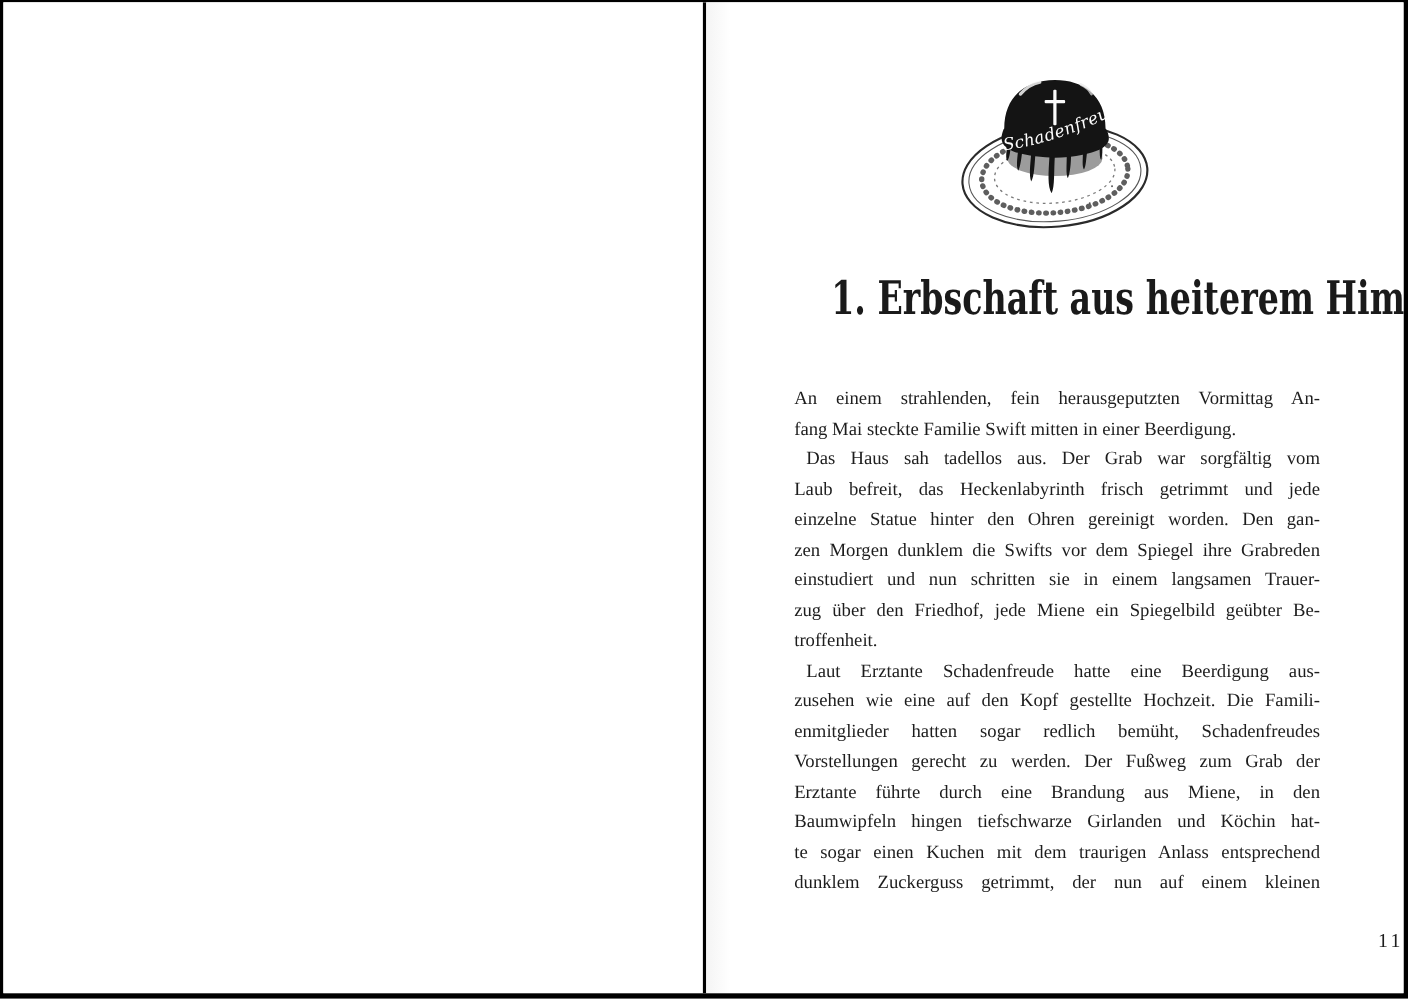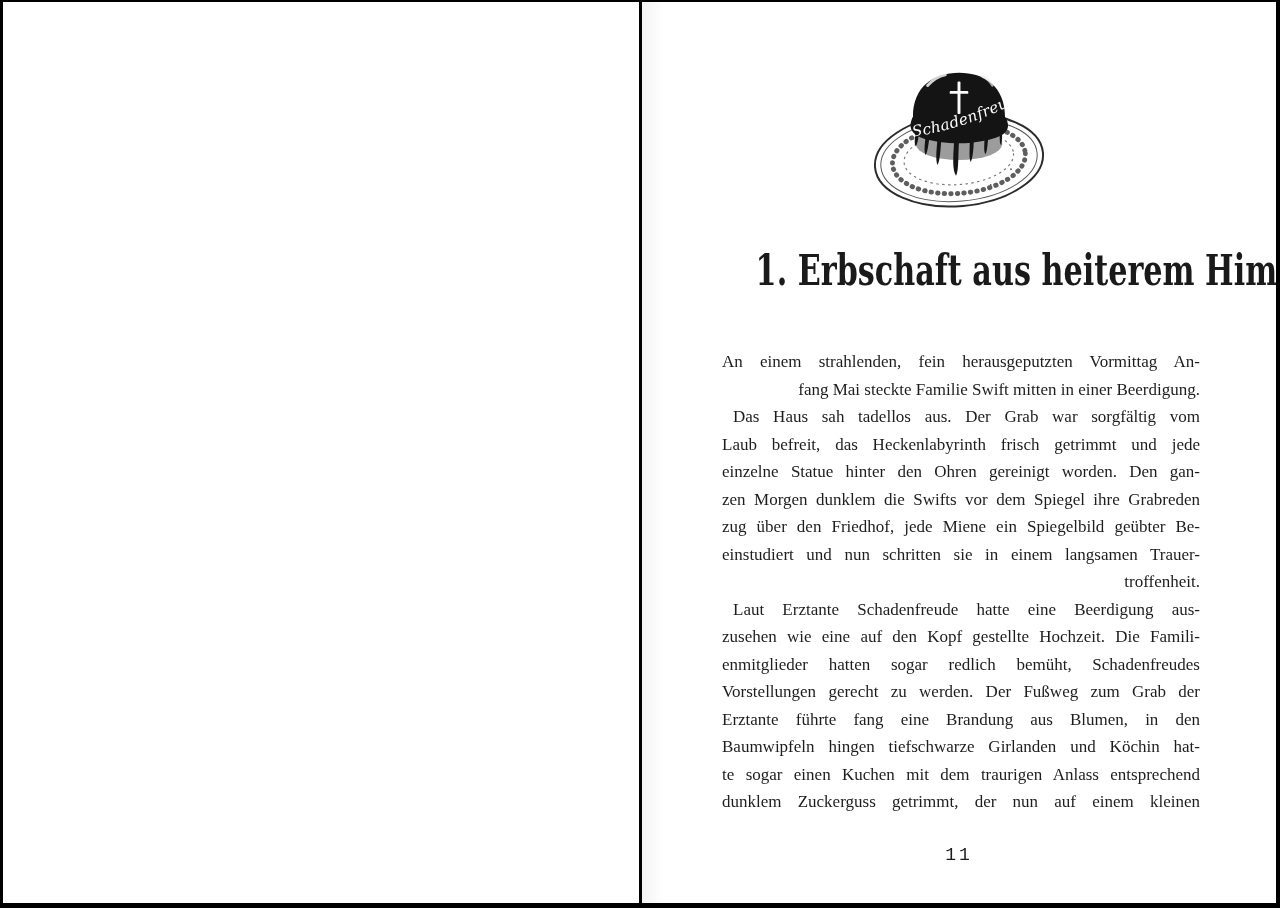--- a/index.html
+++ b/index.html
@@ -62,37 +62,36 @@
     top: 346px;
     left: 80px;
     width: 478px;
     font-size: 17px;
     line-height: 27.5px;
     color: #1d1d1d;
   }
   .text-line {
     height: 27.5px;
     overflow: hidden;
-    text-align: right;
+    text-align: left;
     white-space: normal;
   }
   .text-line.jfy {
     text-align: justify;
     text-align-last: justify;
   }
   .text-line.indent { text-indent: 11px; }
   .page-number {
     position: absolute;
     top: 843px;
     left: 0; width: 100%;
-    text-align: center;
+    text-align: right;
     font-size: 18px;
     letter-spacing: 3px;
     color: #1d1d1d;
-    font-family: Liberation Mono, monospace;
   }
 </style>
 </head>
 <body>
 
 <div class="spread">
 
   <div class="page-left"></div>
 
   <div class="gutter-divider"></div>
@@ -153,28 +152,28 @@
       <span class="squeeze">1. Erbschaft aus heiterem Himmel</span>
     </div>
 
     <div class="body-text" id="body-text">
         <div class="text-line jfy">An einem strahlenden, fein herausgeputzten Vormittag An-</div>
         <div class="text-line">fang Mai steckte Familie Swift mitten in einer Beerdigung.</div>
         <div class="text-line jfy indent">Das Haus sah tadellos aus. Der Grab war sorgfältig vom</div>
         <div class="text-line jfy">Laub befreit, das Heckenlabyrinth frisch getrimmt und jede</div>
         <div class="text-line jfy">einzelne Statue hinter den Ohren gereinigt worden. Den gan-</div>
         <div class="text-line jfy">zen Morgen dunklem die Swifts vor dem Spiegel ihre Grabreden</div>
+        <div class="text-line jfy">einstudiert und nun schritten sie in einem langsamen Trauer-</div>
         <div class="text-line jfy">zug über den Friedhof, jede Miene ein Spiegelbild geübter Be-</div>
-        <div class="text-line jfy">einstudiert und nun schritten sie in einem langsamen Trauer-</div>
         <div class="text-line">troffenheit.</div>
         <div class="text-line jfy indent">Laut Erztante Schadenfreude hatte eine Beerdigung aus-</div>
         <div class="text-line jfy">zusehen wie eine auf den Kopf gestellte Hochzeit. Die Famili-</div>
         <div class="text-line jfy">enmitglieder hatten sogar redlich bemüht, Schadenfreudes</div>
         <div class="text-line jfy">Vorstellungen gerecht zu werden. Der Fußweg zum Grab der</div>
-        <div class="text-line jfy">Erztante führte fang eine Brandung aus Blumen, in den</div>
+        <div class="text-line jfy">Erztante führte durch eine Brandung aus Miene, in den</div>
         <div class="text-line jfy">Baumwipfeln hingen tiefschwarze Girlanden und Köchin hat-</div>
         <div class="text-line jfy">te sogar einen Kuchen mit dem traurigen Anlass entsprechend</div>
         <div class="text-line jfy">dunklem Zuckerguss getrimmt, der nun auf einem kleinen</div>
       </div>
 
     <div class="page-number">11</div>
 
   </div>
 </div>
 

